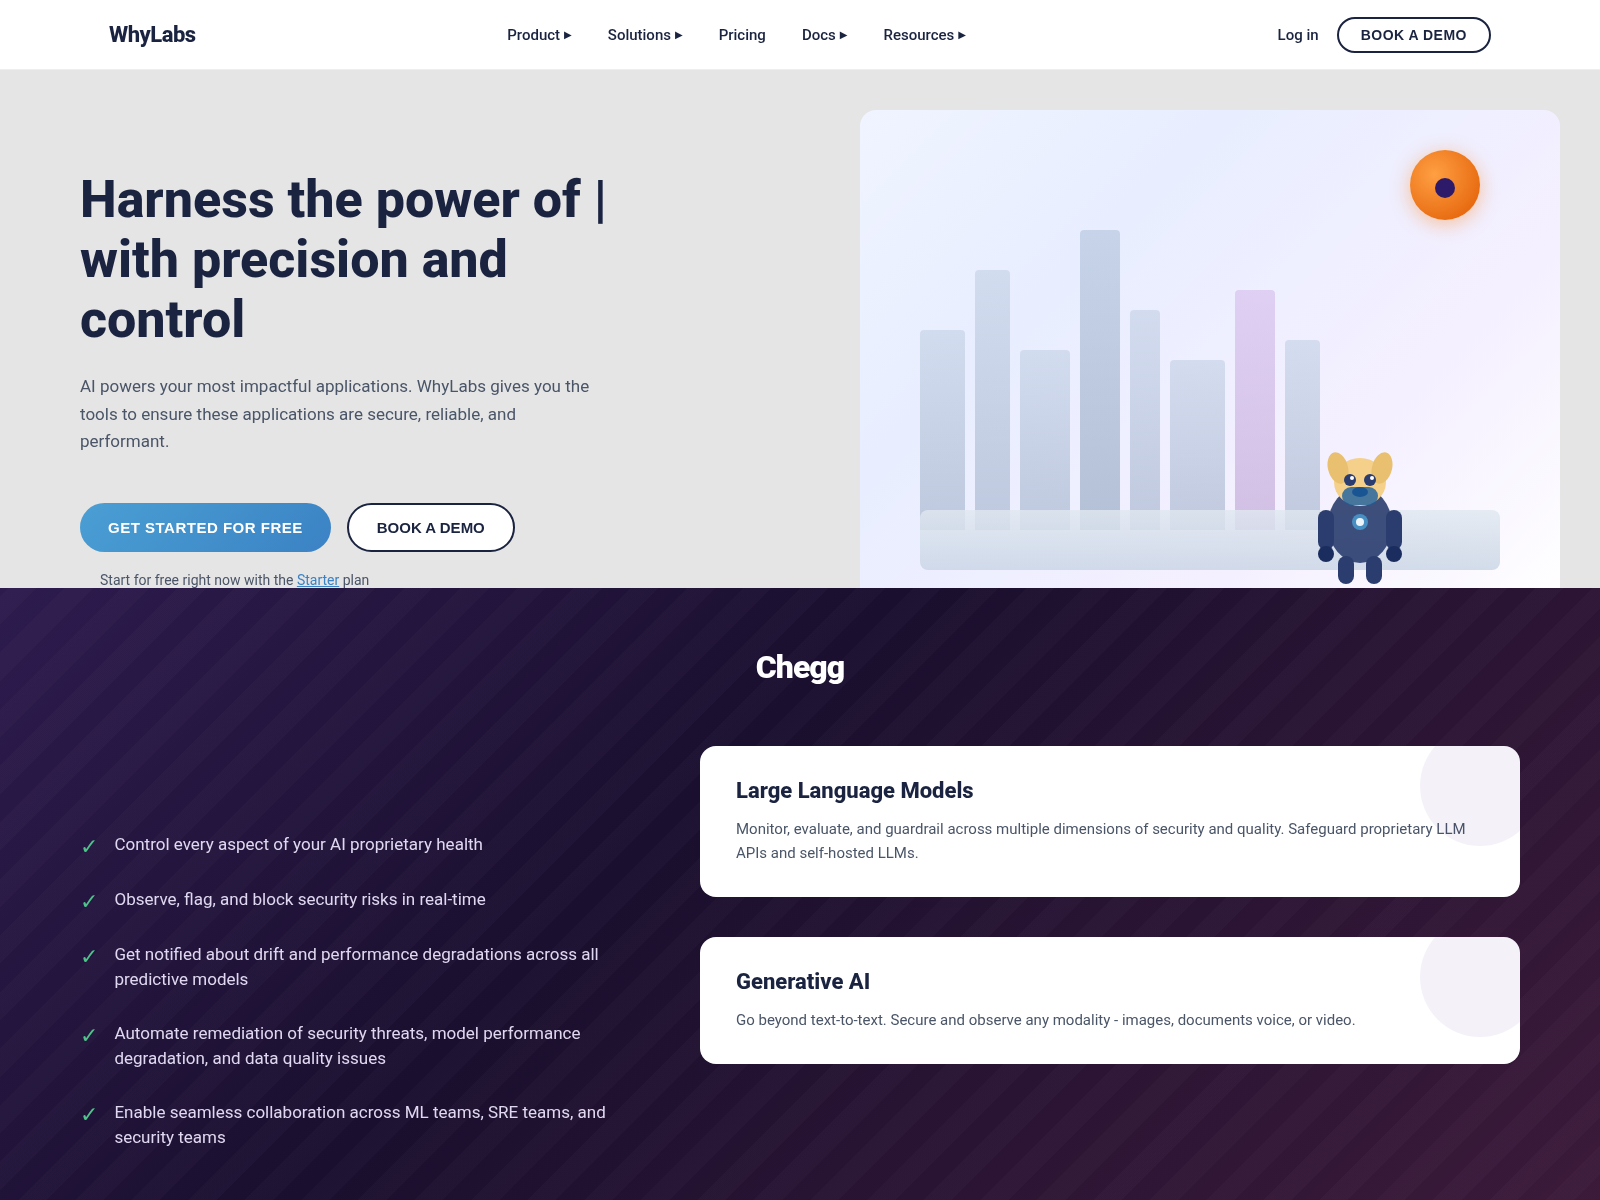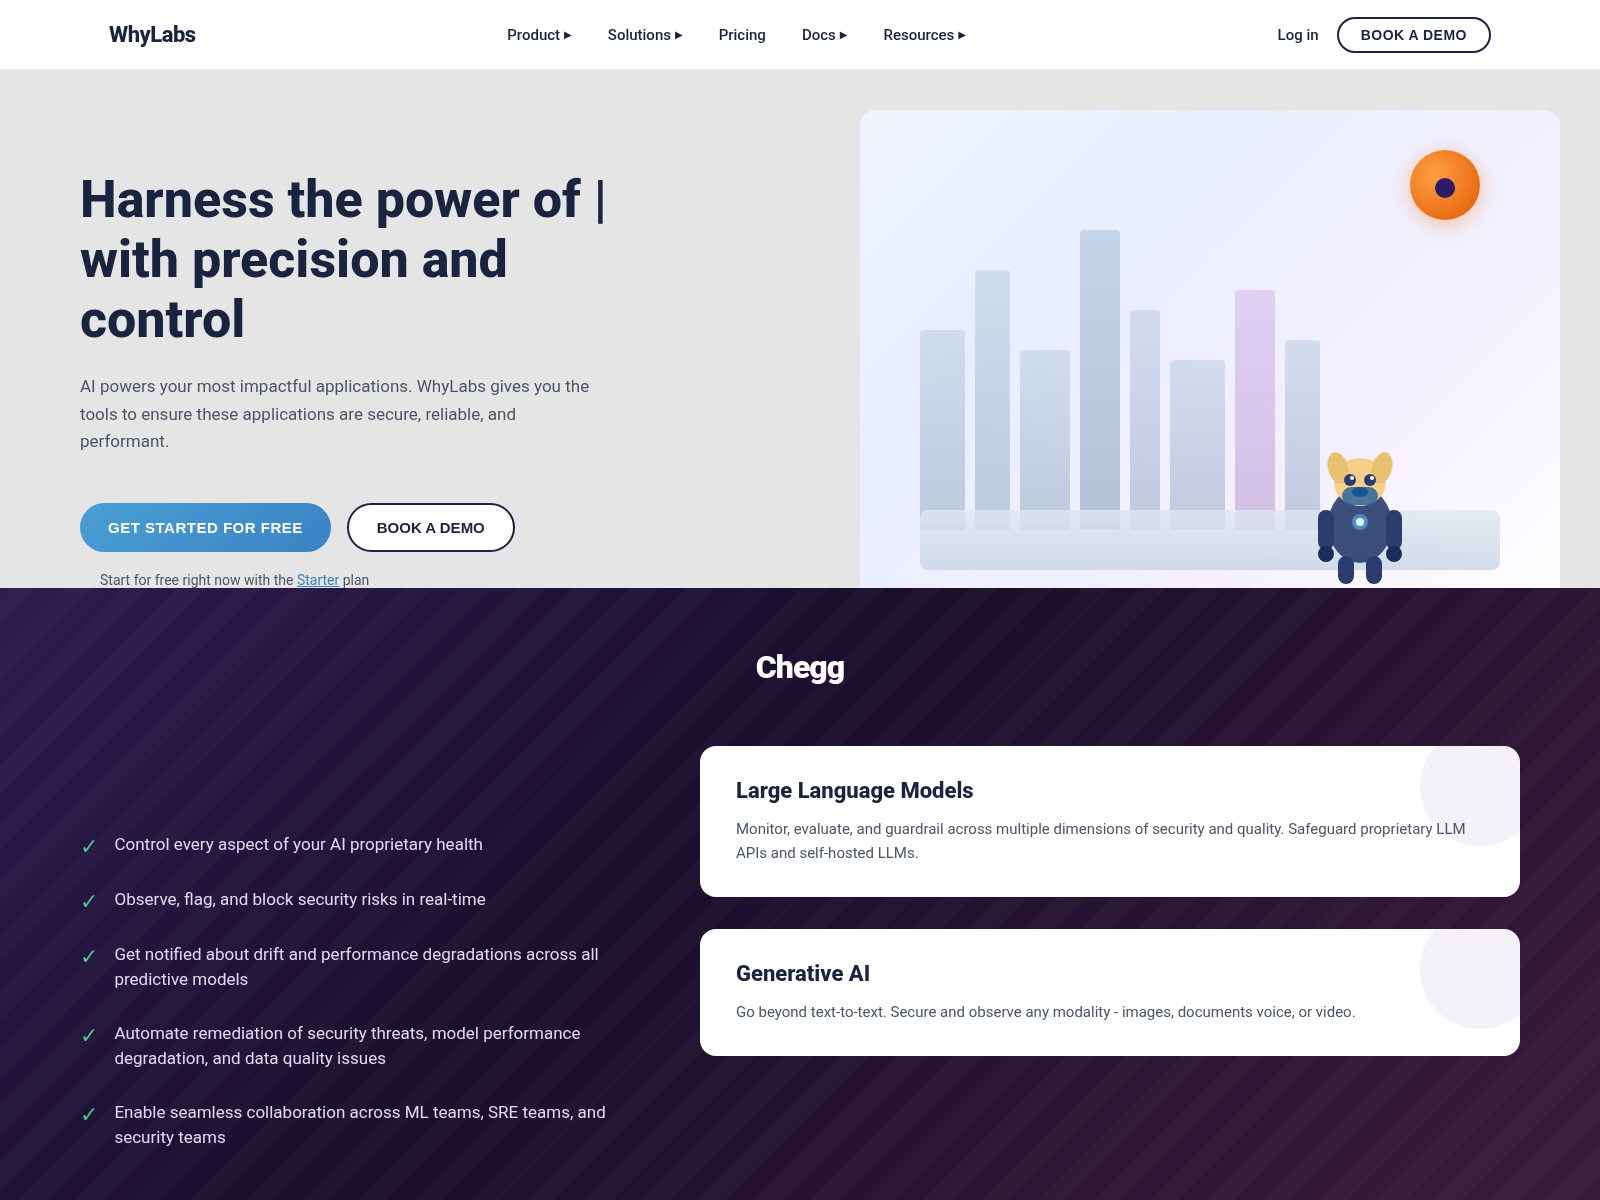--- a/index.html
+++ b/index.html
@@ -118,21 +118,21 @@
       font-size: 38px; font-weight: 800; line-height: 1.2;
       background: linear-gradient(135deg, #e06020, #c04010);
       -webkit-background-clip: text; -webkit-text-fill-color: transparent;
       margin-bottom: 40px;
     }
     .feature-item { display: flex; align-items: flex-start; gap: 16px; margin-bottom: 28px; }
     .feature-check { color: #4fc38a; font-size: 22px; margin-top: 2px; flex-shrink: 0; }
     .feature-text { font-size: 17px; color: #e0d8f0; line-height: 1.5; }
 
     
-    .features-right { display: flex; flex-direction: column; gap: 32px; flex: 1; }
+    .features-right { display: flex; flex-direction: column; gap: 40px; flex: 1; }
     .feature-card {
       background: #fff; border-radius: 16px; padding: 32px 36px;
       position: relative; overflow: hidden;
     }
     .feature-card-title { font-size: 22px; font-weight: 800; color: #1a2340; margin-bottom: 14px; }
     .feature-card-desc { font-size: 15px; color: #4a5568; line-height: 1.6; }
     .card-decoration {
       position: absolute; right: -20px; top: -20px; width: 120px; height: 120px;
       border-radius: 50%; opacity: 0.06;
       background: #4a2090;

